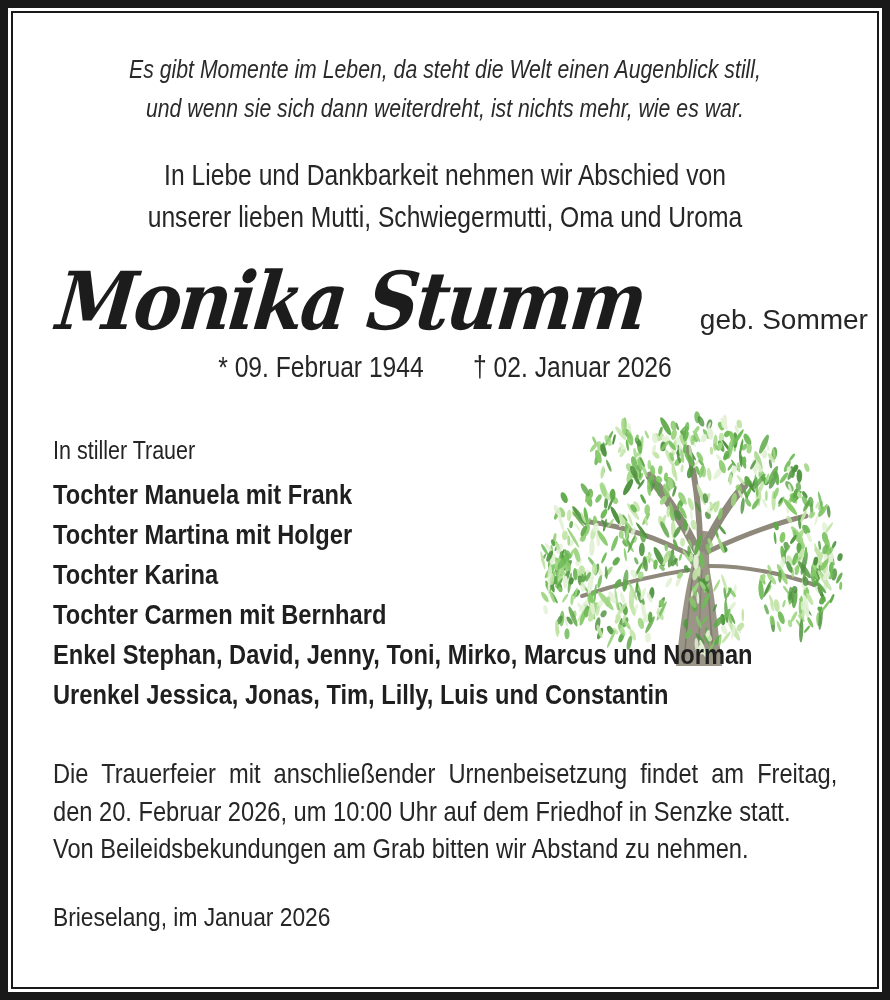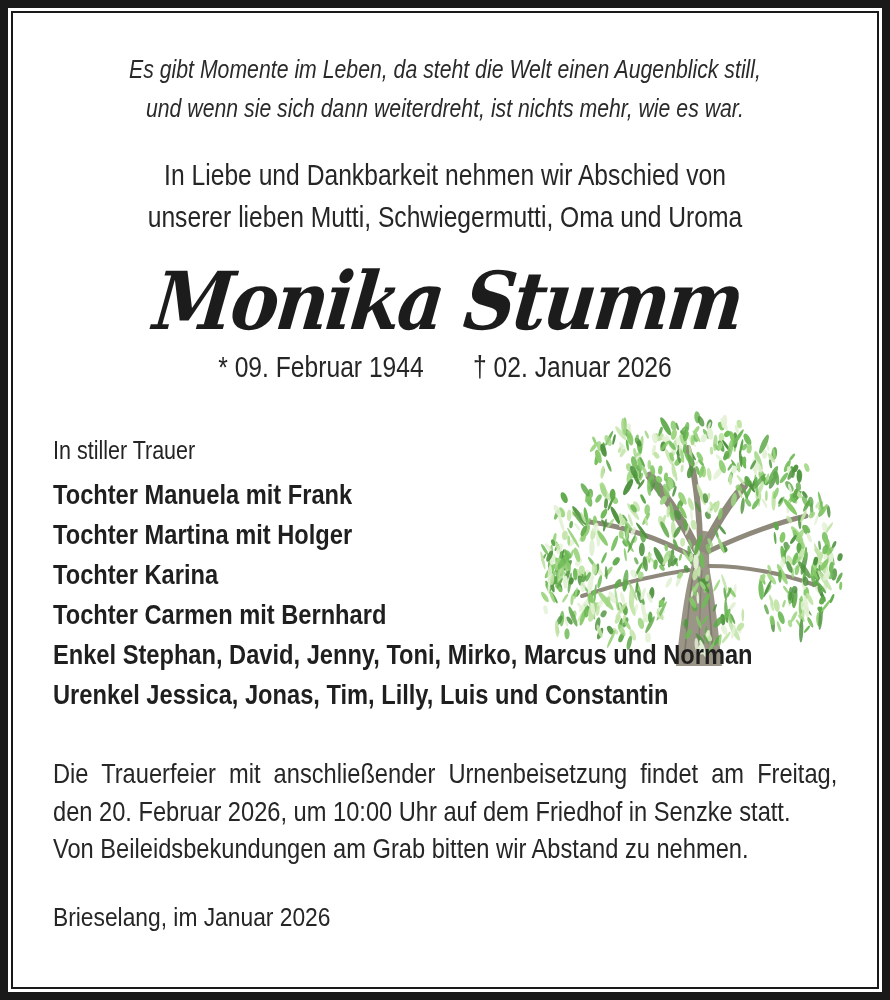--- a/index.html
+++ b/index.html
@@ -875,20 +875,21 @@
       <div>und wenn sie sich dann weiterdreht, ist nichts mehr, wie es war.</div>
     </div>
 
     <div class="intro cxc">
       <div>In Liebe und Dankbarkeit nehmen wir Abschied von</div>
       <div>unserer lieben Mutti, Schwiegermutti, Oma und Uroma</div>
     </div>
 
     <div class="name-row">
       <span class="name-script">Monika Stumm</span>
+      <span class="maiden">geb. Sommer</span>
     </div>
 
     <div class="dates cxc">
       <span>* 09. Februar 1944</span>
       <span>† 02. Januar 2026</span>
     </div>
 
     <div class="mourning-label cxl">In stiller Trauer</div>
 
     <div class="mourners cxl">

